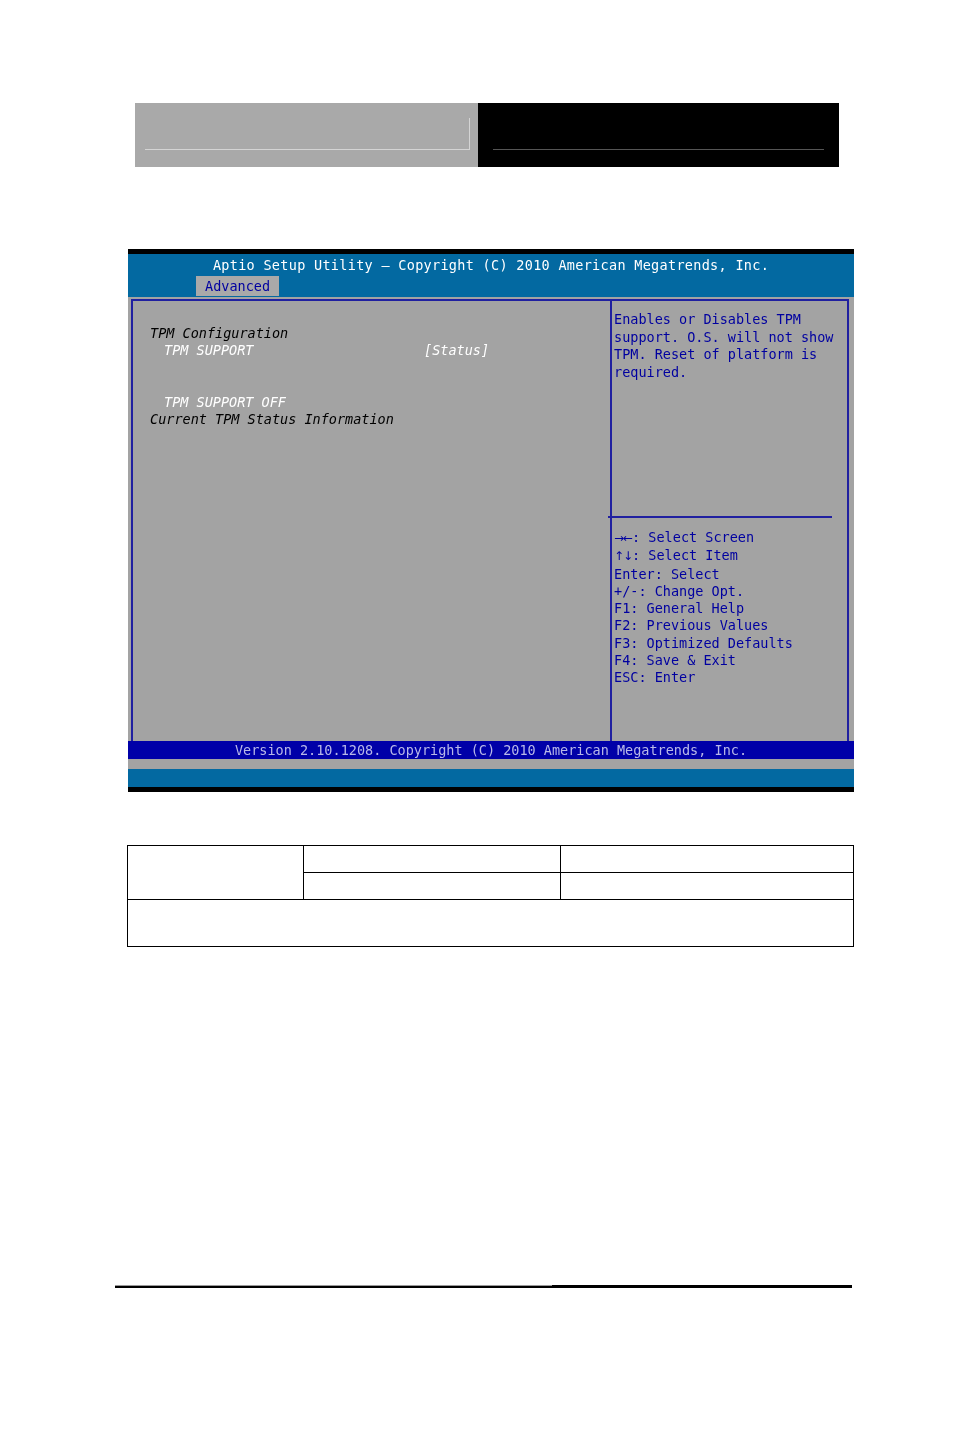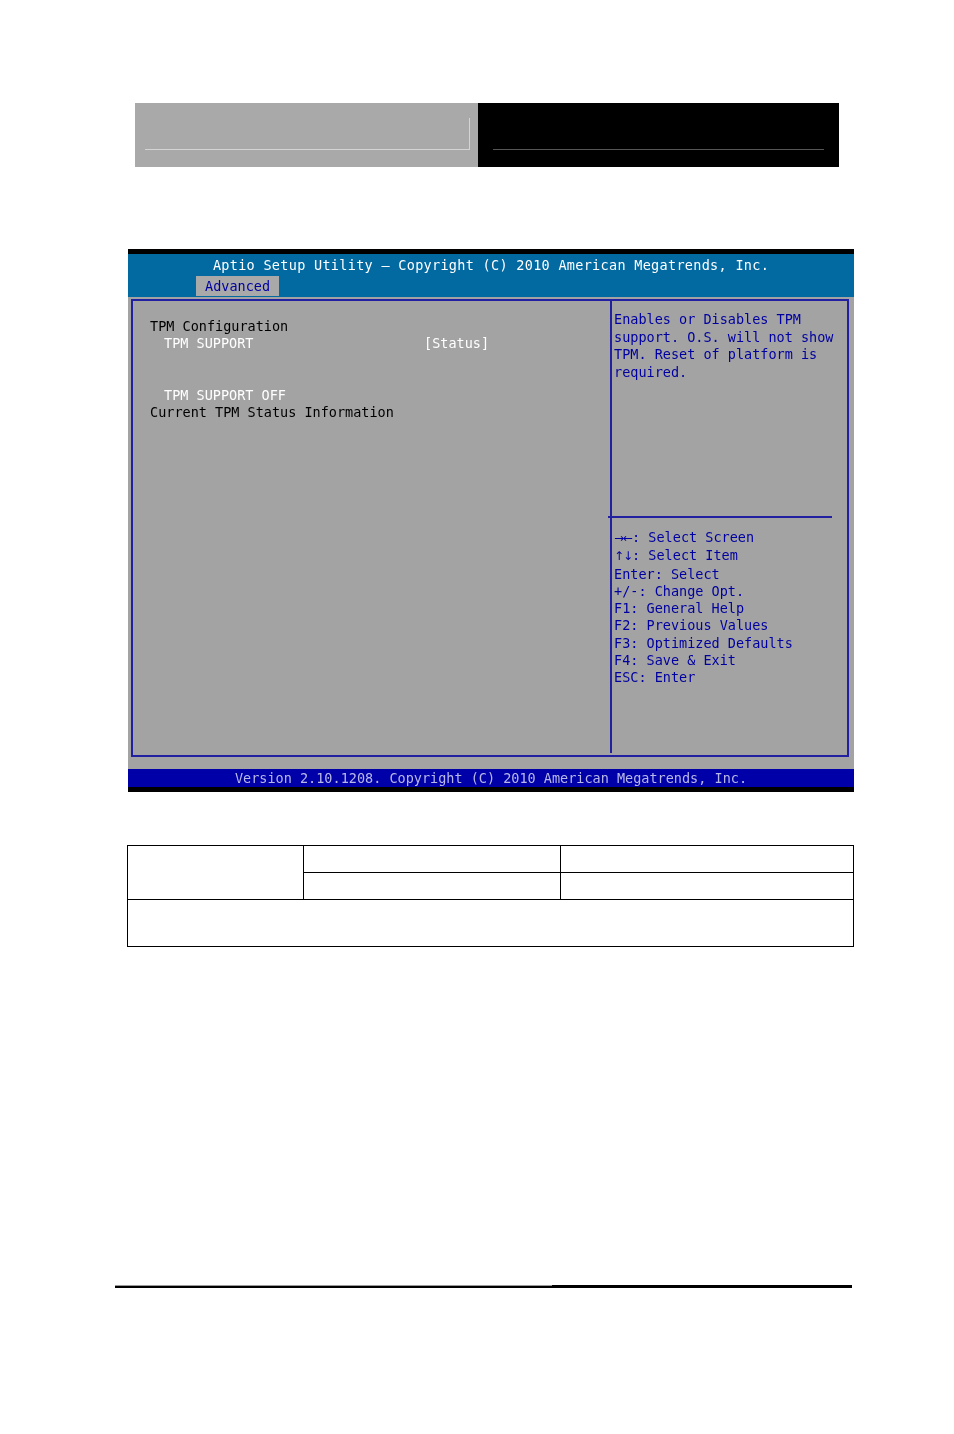--- a/index.html
+++ b/index.html
@@ -136,25 +136,26 @@
     top: 2px;
     width: 2px;
     height: 454px;
     background: #2020a0;
   }
 
   
   #bios-left-pane {
     position: absolute;
     left: 6px;
-    top: 13px;
+    top: 20px;
     width: 474px;
     height: 450px;
     padding: 8px 0 0 16px;
     box-sizing: border-box;
+    font-style: italic;
   }
   .opt-row {
     position: relative;
     height: 17px;
     line-height: 17px;
     font-size: 13.5px;
     white-space: nowrap;
   }
   .opt-header { color: #000000; }
   .opt-label  { color: #ffffff; padding-left: 14px; }
@@ -204,21 +205,21 @@
   }
   .key-glyph {
     font-family: "DejaVu Sans", sans-serif;
     font-size: 12px;
     letter-spacing: -1px;
   }
 
   #bios-footerbar {
     position: absolute;
     left: 0;
-    top: 520px;
+    top: 492px;
     width: 726px;
     height: 18px;
     background: #0000a8;
     color: #b8b8e8;
     font-size: 13.5px;
     line-height: 18px;
     text-align: center;
     white-space: nowrap;
   }
   #bios-bottombar {

